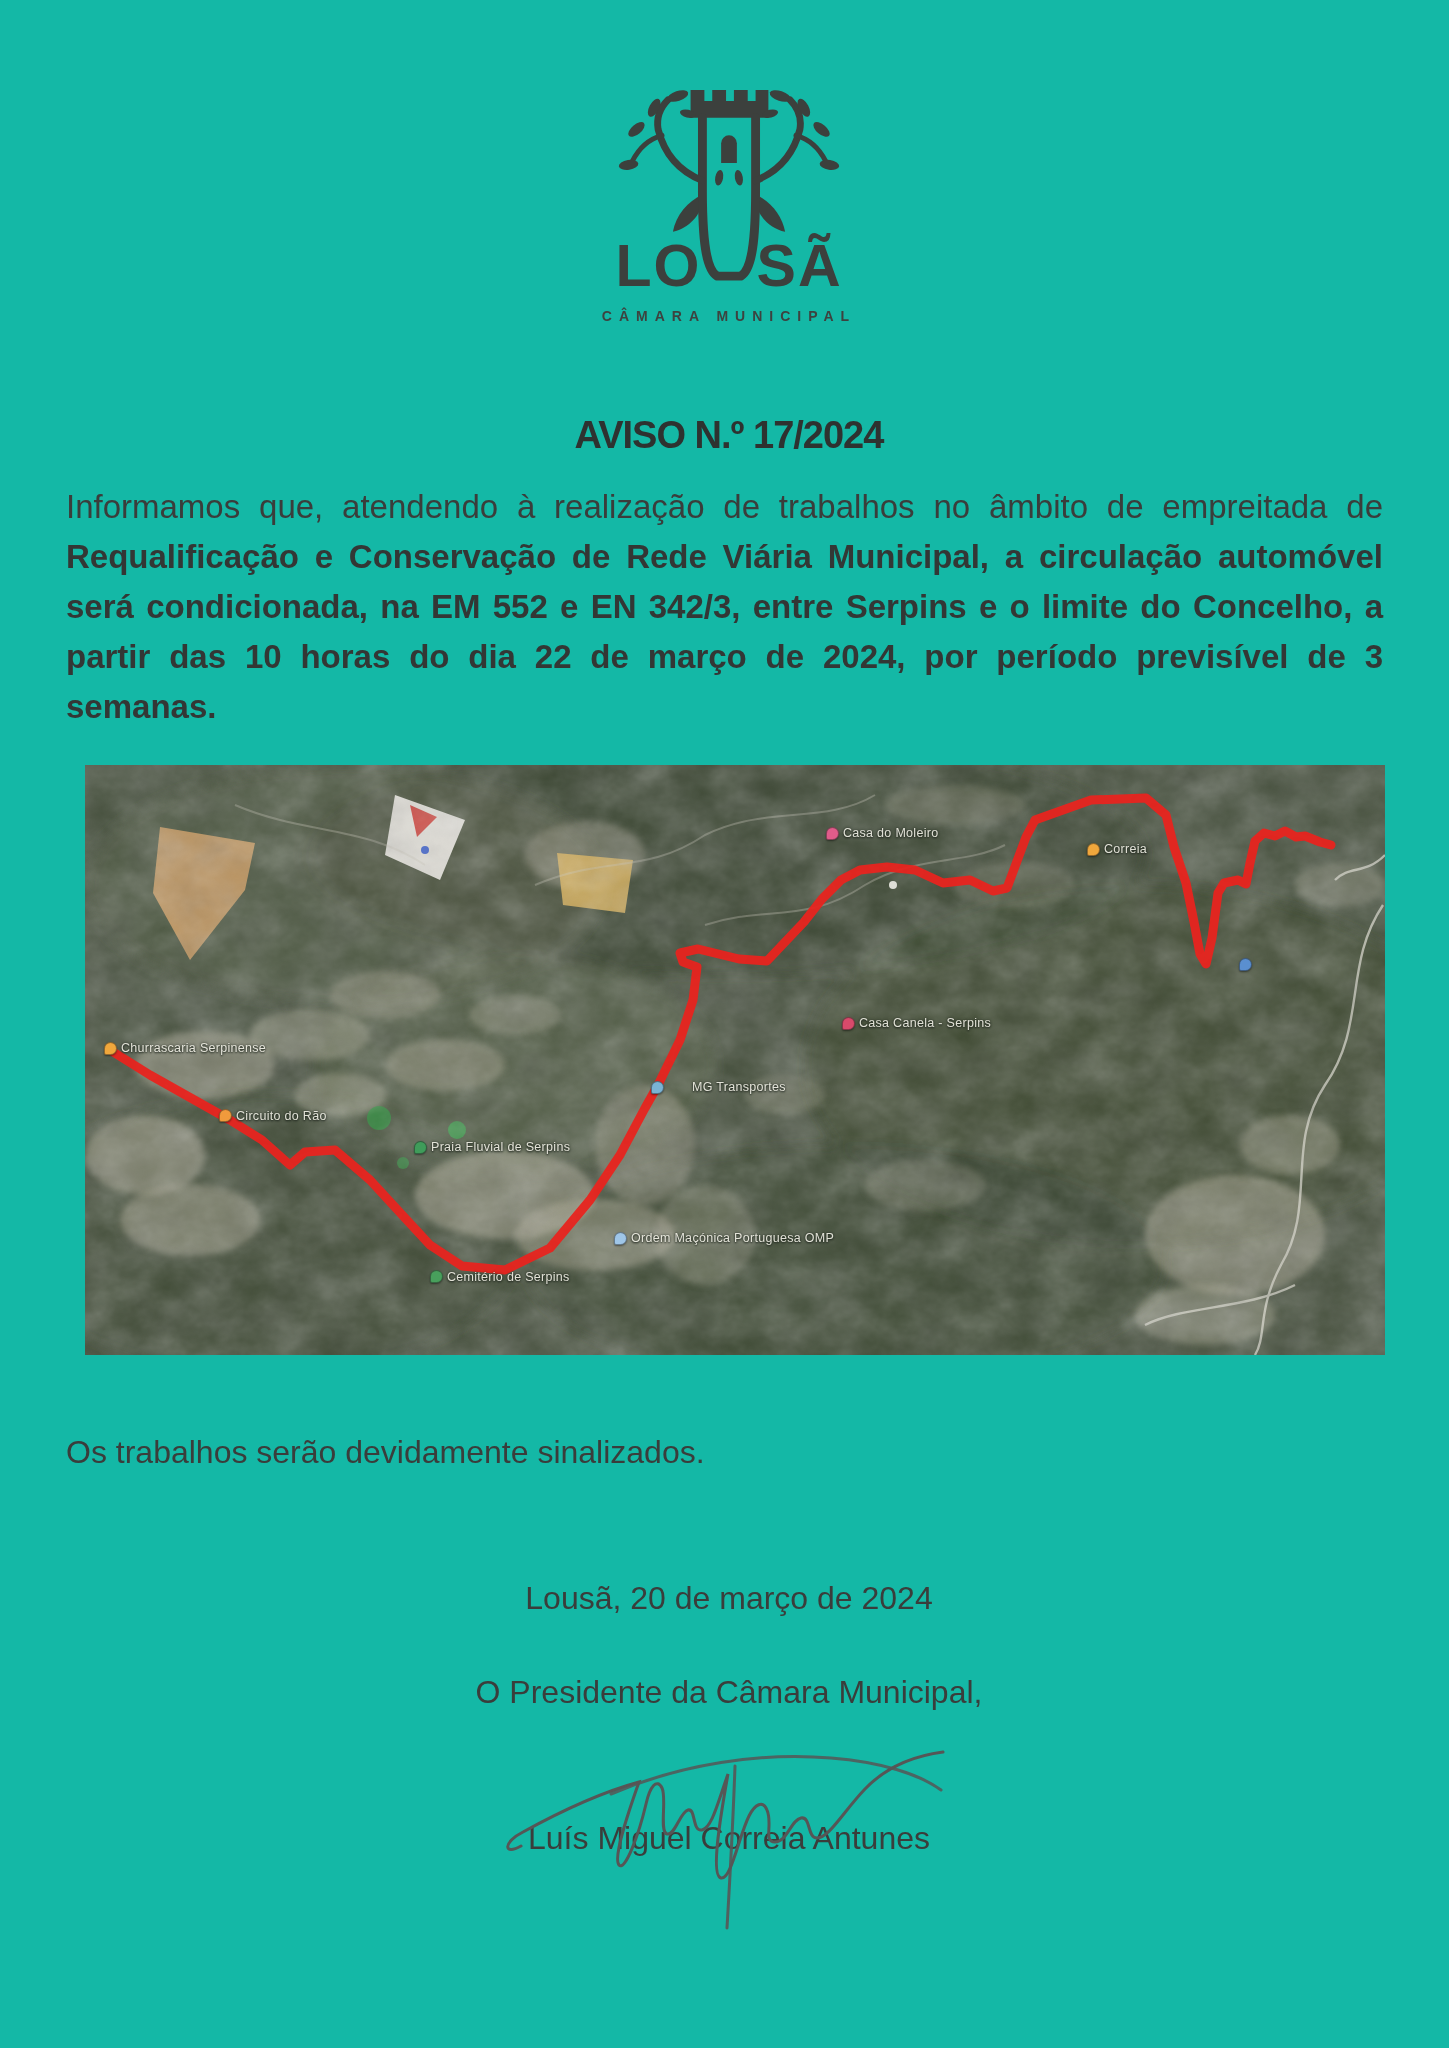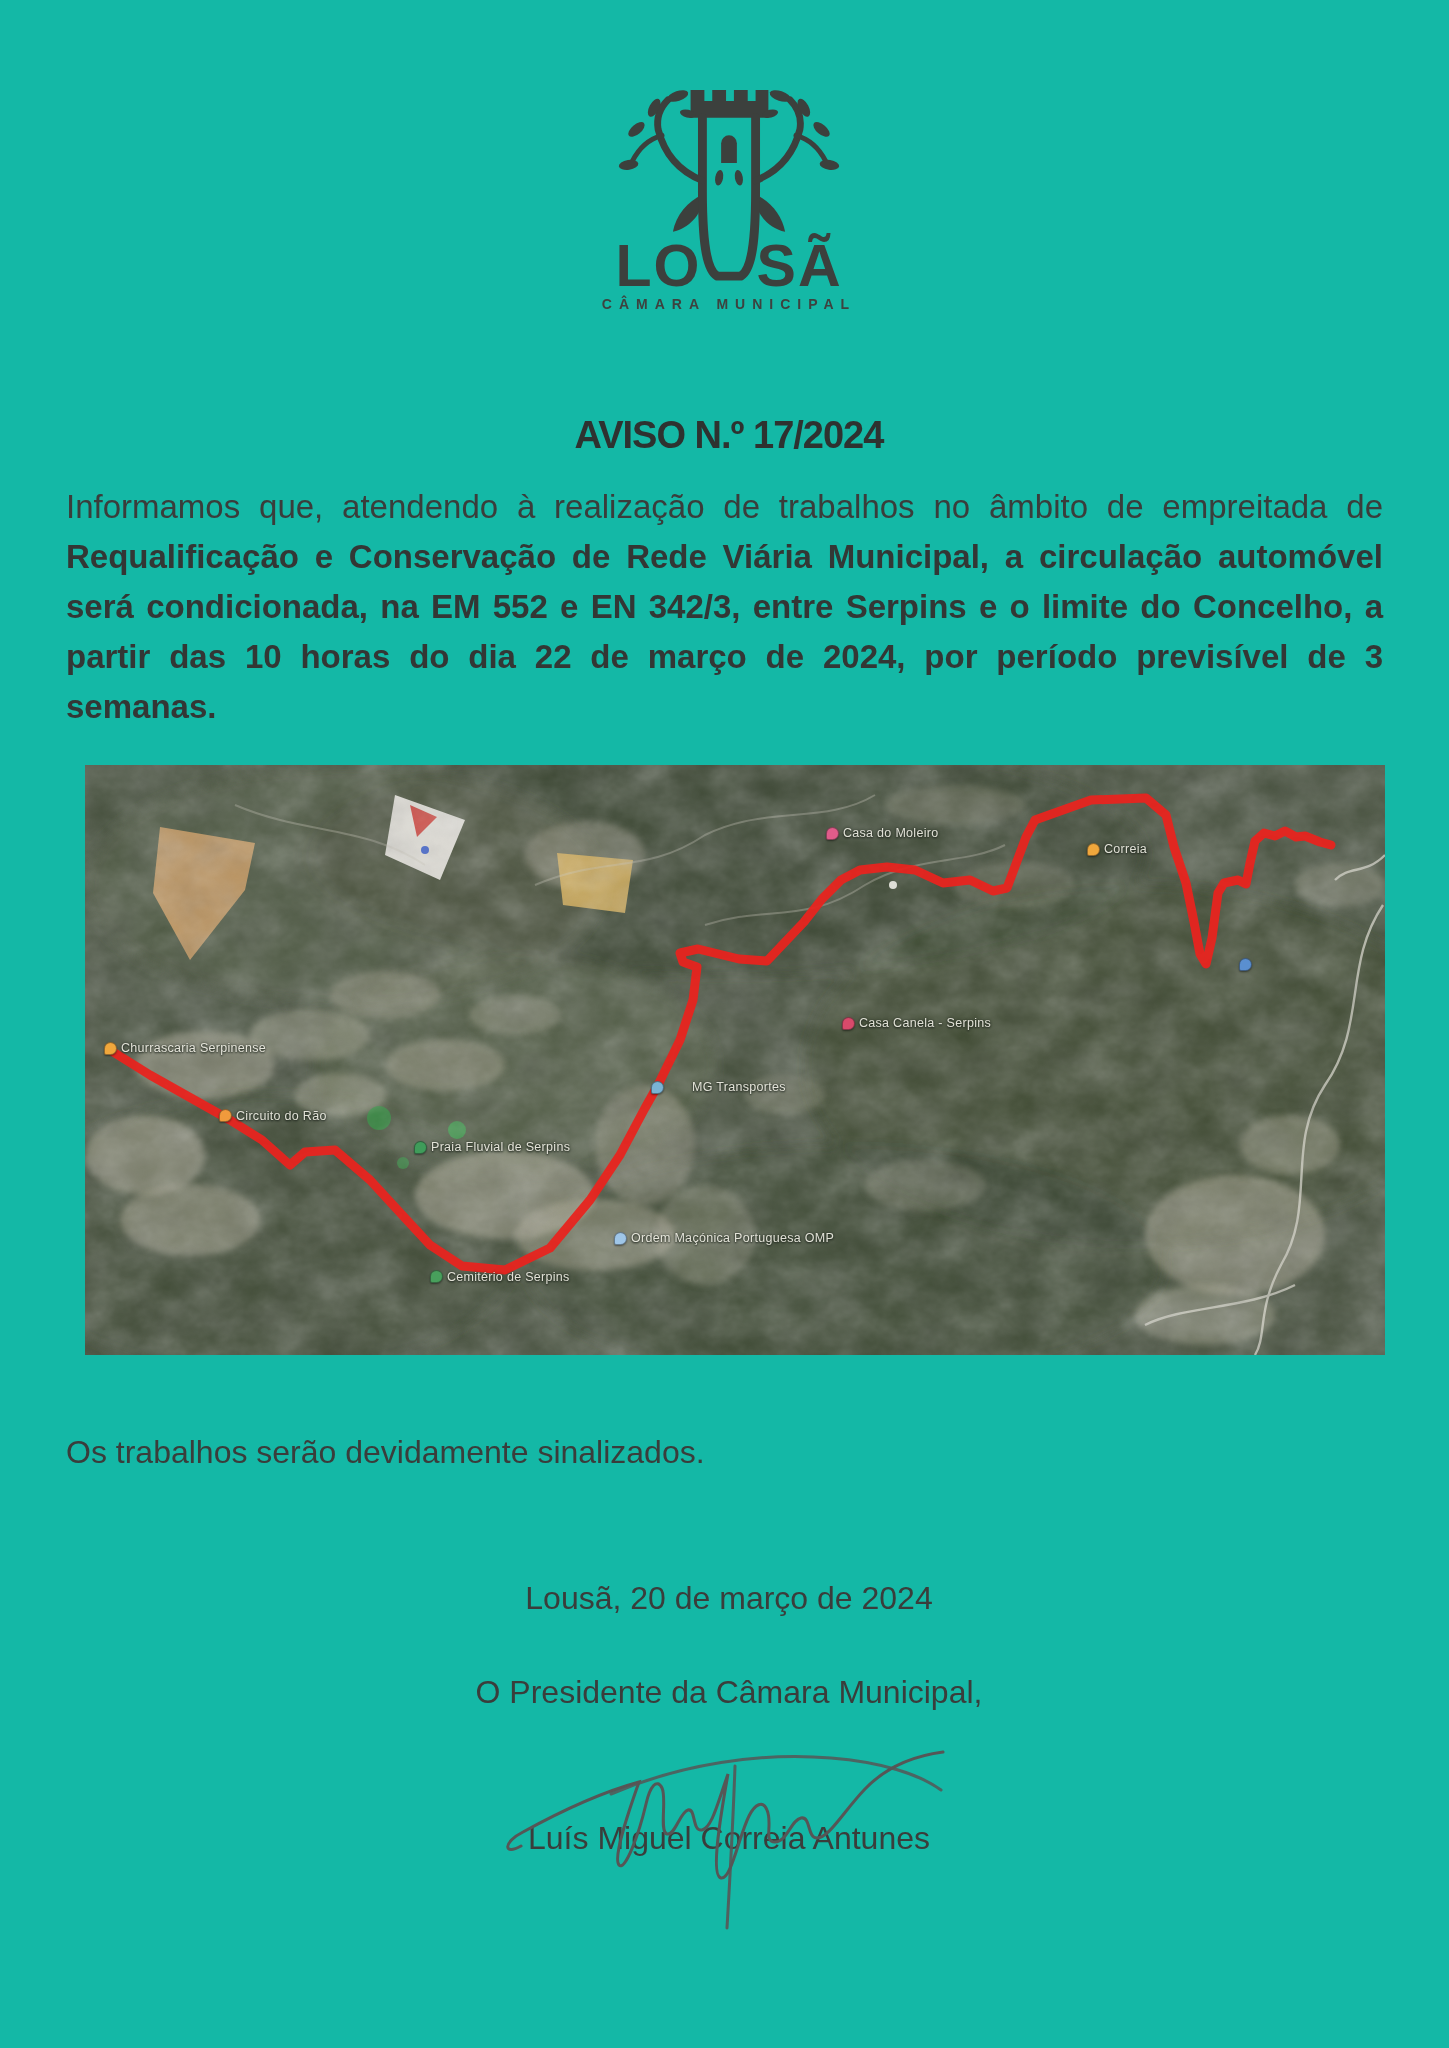--- a/index.html
+++ b/index.html
@@ -4,21 +4,21 @@
 <style>
   html,body{margin:0;padding:0;background:#e9e9e9;}
   .page{
     position:relative;width:1449px;height:2048px;margin:0 auto;
     background:#14b8a6;overflow:hidden;
     font-family:"Liberation Sans",sans-serif;color:#3a3d3b;padding-left:9px;
   }
   
   .logo-wrap{position:absolute;top:84px;left:50%;transform:translateX(-50%);width:300px;text-align:center;}
   .logo-svg{width:256px;height:212px;display:block;margin:0 auto;}
-  .logo-sub{font-size:14px;font-weight:bold;letter-spacing:7px;color:#3d423f;margin-top:0;white-space:nowrap;}
+  .logo-sub{font-size:14px;font-weight:bold;letter-spacing:7px;color:#3d423f;margin-top:12px;white-space:nowrap;}
   
   .title{
     position:absolute;top:406px;left:0;width:100%;text-align:center;
     font-size:38px;font-weight:bold;letter-spacing:-1px;color:#2e3230;margin-top:8px;
   }
   
   .paragraph{
     position:absolute;left:66px;top:482px;width:1317px;
     font-size:33px;line-height:50px;text-align:justify;color:#3a3d3b;margin:0;
   }

